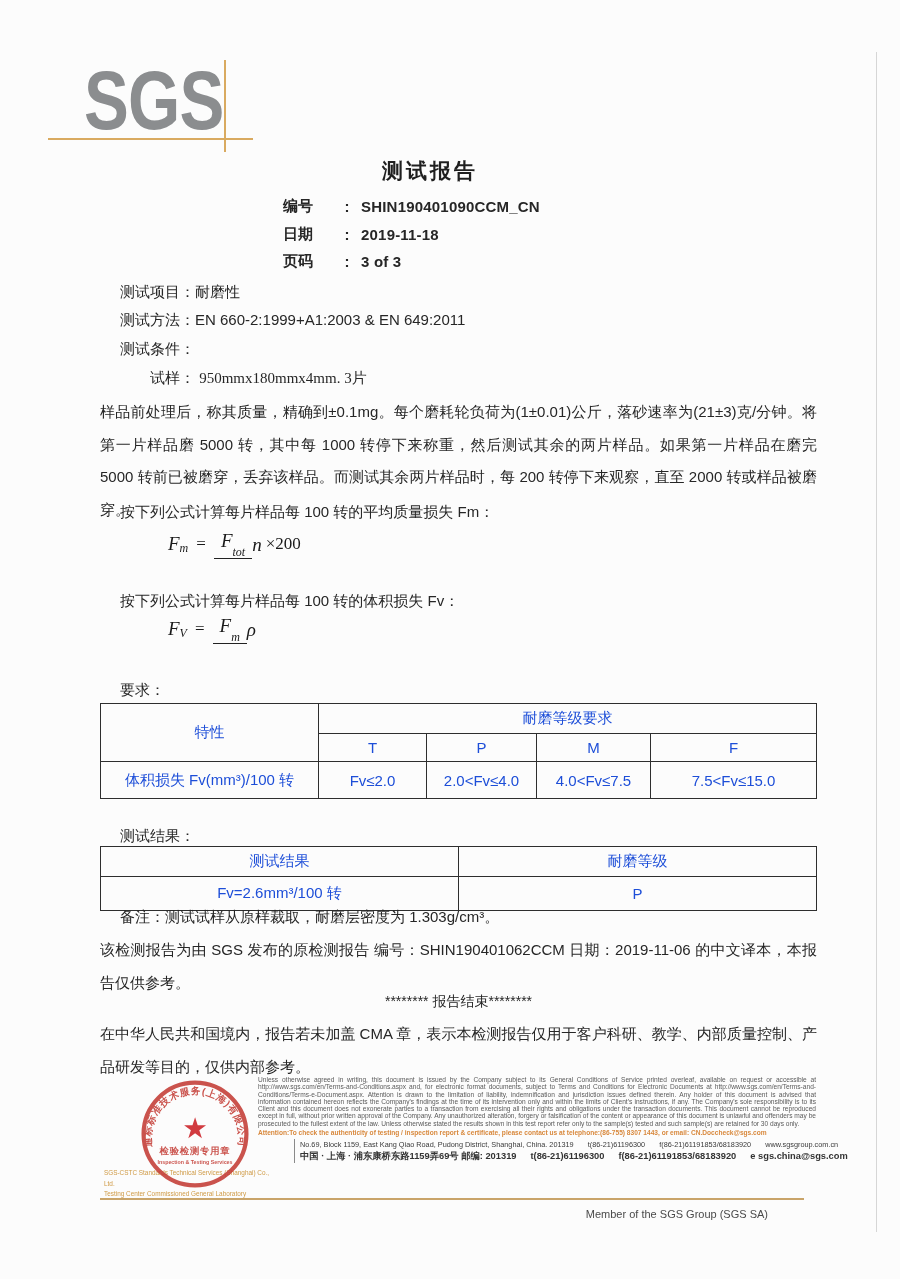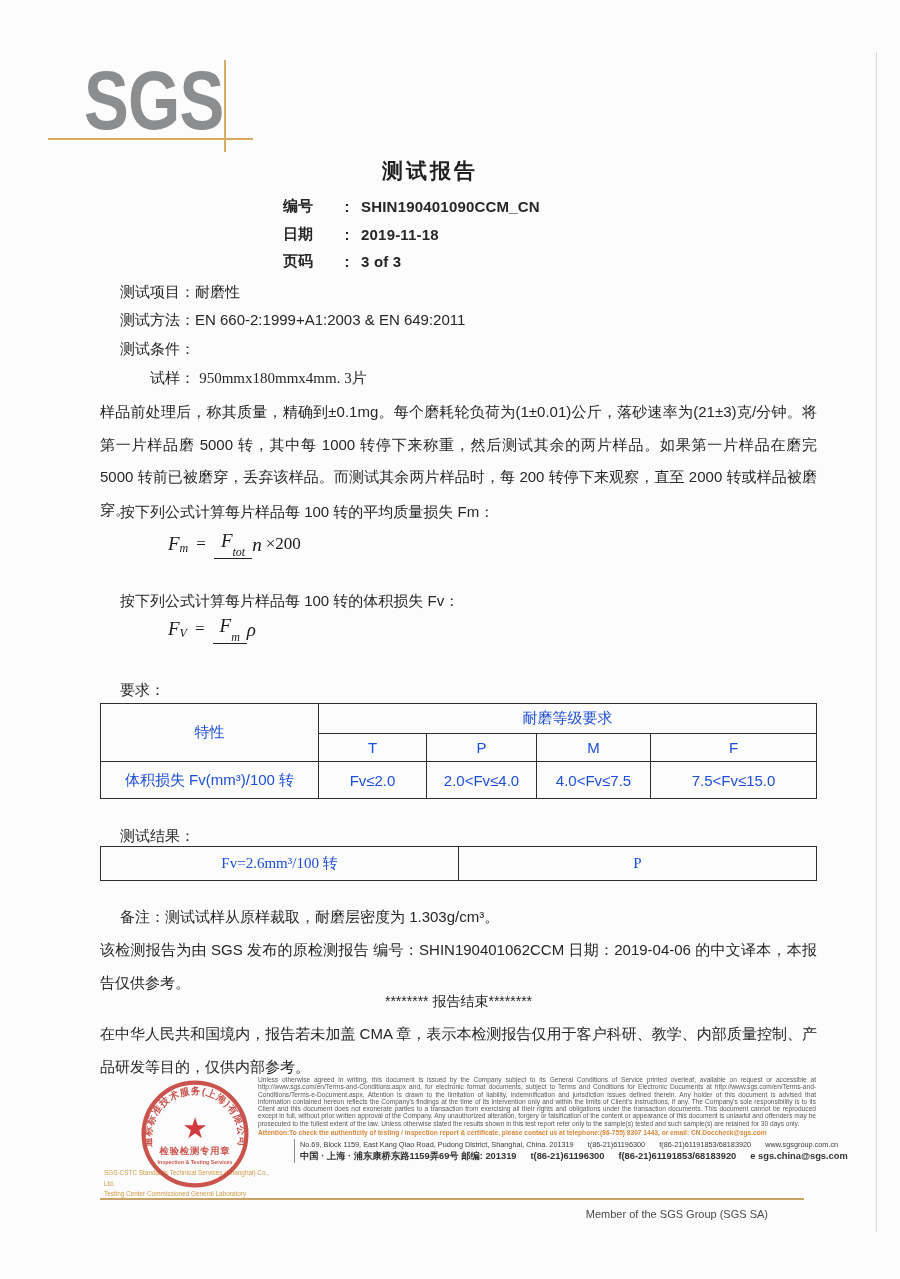--- a/index.html
+++ b/index.html
@@ -46,21 +46,21 @@
   .f-mult { font-style:normal; margin-left:4px; font-size:17px; }
 
   
   table { position:absolute; left:100px; border-collapse:collapse; width:716px;
           font-size:15px; color:#1d4ed8; table-layout:fixed; }
   td, th { border:1.5px solid #2e2e2e; text-align:center; font-weight:normal; padding:4px 2px; }
   .t1-group { height:30px; }
   .t1-grades td { height:28px; }
   .t1-data td { height:37px; }
   .t2 th { height:30px; }
-  .t2 td { height:34px;font-family:Liberation Serif, serif; }
+  .t2 td { height:34px; }
 
   
   .end-marker { position:absolute; left:100px; width:717px; text-align:center; font-size:14px; }
 
   
   .footer-col { position:absolute; left:258px; top:1076px; width:558px; }
   .disclaimer { font-size:6.6px; line-height:7.3px; color:#5a5a5a; text-align:justify; }
   .attention { font-size:6.6px; line-height:7.6px; color:#d8883c; font-weight:bold; margin-top:2px; }
   .addr-block { margin-top:2px; border-left:1px solid #8a8a8a; padding-left:5px;margin-left:36px; }
   .addr-row { display:flex; align-items:baseline; color:#3a3a3a; }
@@ -170,29 +170,33 @@
   </tbody>
     </table>
 
   <div class="bline" style="top:827px">测试结果：</div>
   <table class="t2" style="top:846px">
     <colgroup>
         <col style="width:358px">
         <col style="width:358px">
       </colgroup>
     <tbody>
+        <tr>
+      <th>测试结果</th>
+      <th>耐磨等级</th>
+    </tr>
     <tr>
       <td>Fv=2.6mm³/100 转</td>
       <td>P</td>
     </tr>
   </tbody>
     </table>
   <div class="bline" style="top:908px">备注：测试试样从原样裁取，耐磨层密度为 1.303g/cm³。</div>
 
-  <div class="para" style="top:934px">该检测报告为由 SGS 发布的原检测报告 编号：SHIN190401062CCM 日期：2019-04-06 的中文译本，本报告仅供参考。</div>
+  <div class="para" style="top:934px">该检测报告为由 SGS 发布的原检测报告 编号：SHIN190401062CCM 日期：2019-11-06 的中文译本，本报告仅供参考。</div>
   <div class="end-marker" style="top:993px">******** 报告结束********</div>
   <div class="para" style="top:1018px">在中华人民共和国境内，报告若未加盖 CMA 章，表示本检测报告仅用于客户科研、教学、内部质量控制、产品研发等目的，仅供内部参考。</div>
 
   <div class="stamp-company">
     <div>SGS-CSTC Standards Technical Services (Shanghai) Co., Ltd.</div>
     <div>Testing Center Commissioned General Laboratory</div>
   </div>
 
   <svg class="stamp" viewBox="0 0 140 140">
     <circle cx="70" cy="70" r="61" fill="none" stroke="#c43c35" stroke-width="5"></circle>

